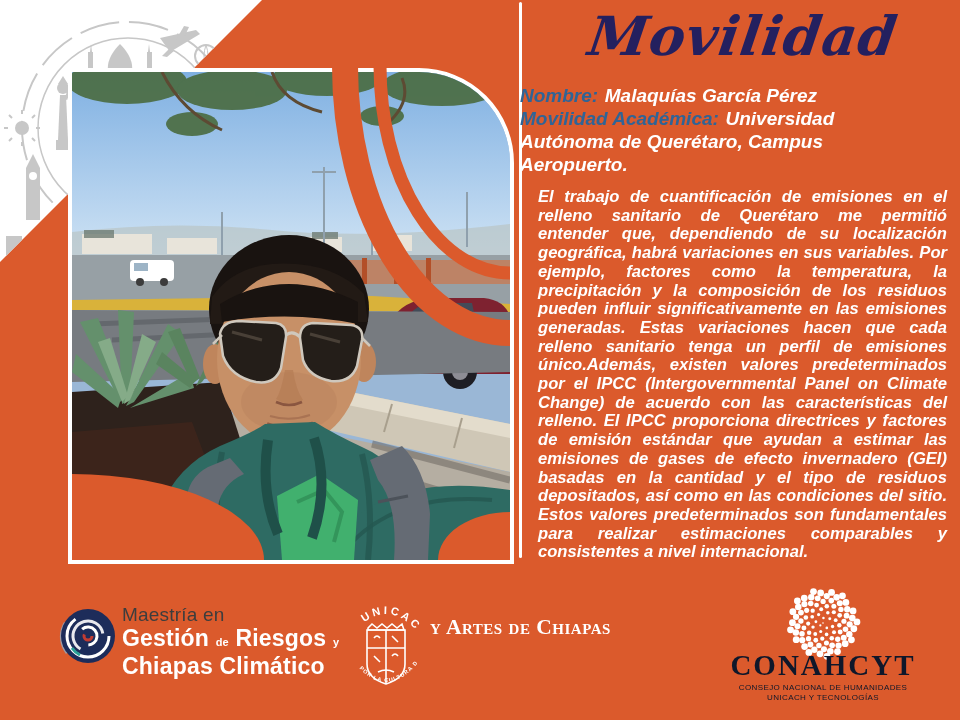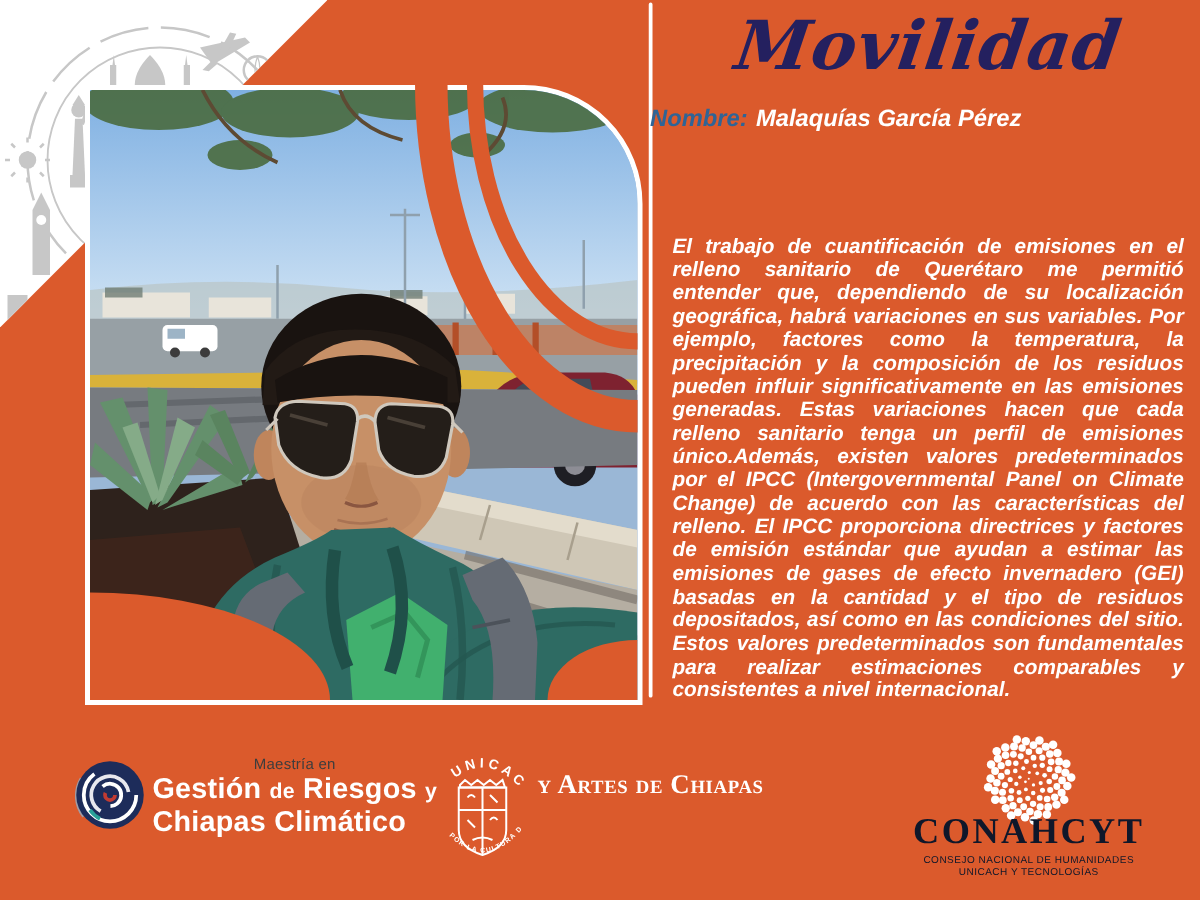--- a/index.html
+++ b/index.html
@@ -27,23 +27,23 @@
   .info{position:absolute;left:520px;top:84px;width:410px;font-size:19px;line-height:23px;
         font-weight:bold;font-style:italic;color:#ffffff;}
   .info p{margin:0;}
   .lbl{color:#2f6496;margin-right:.35em;}
   
   .paras{position:absolute;left:538px;top:188px;width:409px;font-size:16.6px;line-height:18.7px;
          font-weight:bold;font-style:italic;color:#ffffff;text-align:justify;}
   .paras p{margin:0;}
   
   .maestria-text{position:absolute;left:122px;top:604px;color:#ffffff;}
-  .maestria-text .m1{font-size:12px;color:#3d3d3d;font-weight:normal;letter-spacing:.2px;text-align:center;}
+  .maestria-text .m1{font-size:19px;color:#3d3d3d;font-weight:normal;letter-spacing:.2px;}
   .maestria-text .m2,.maestria-text .m3{font-size:23px;font-weight:bold;letter-spacing:.2px;line-height:24px;}
-  .maestria-text .sm{font-size:17px;font-weight:bold;}
+  .maestria-text .sm{font-size:11px;font-weight:bold;}
   .uni-text{position:absolute;left:430px;top:616px;color:#ffffff;font-family:"Liberation Serif",serif;
             font-variant:small-caps;font-weight:bold;font-size:21.5px;line-height:23px;letter-spacing:.5px;}
   .conahcyt{position:absolute;left:723px;top:650px;width:200px;text-align:center;color:#0f172a;}
   .conahcyt .big{font-family:"Liberation Serif",serif;font-weight:bold;font-size:29px;
                  letter-spacing:2px;line-height:30px;}
   .conahcyt .sub{font-size:8px;font-weight:normal;letter-spacing:.4px;line-height:9.5px;margin-top:3px;}
   .logo{position:absolute;}
 </style>
 </head>
 <body>
@@ -312,20 +312,23 @@
     <path d="M316 8 A130 207 0 0 0 446 215" stroke="#db5a2c" stroke-width="13"></path>
   </svg>
 
   <div class="divider"></div>
 
   <h1 class="title">Movilidad</h1>
 
   <div class="info">
     <p>
       <span class="lbl">Nombre:</span><span>Malaquías García Pérez</span>
+    </p>
+    <p>
+      <span class="lbl">Movilidad Académica:</span><span>Universidad Autónoma de Querétaro, Campus Aeropuerto.</span>
     </p>
   </div>
 
   <div class="paras">
     <p>El trabajo de cuantificación de emisiones en el relleno sanitario de Querétaro me permitió entender que, dependiendo de su localización geográfica, habrá variaciones en sus variables. Por ejemplo, factores como la temperatura, la precipitación y la composición de los residuos pueden influir significativamente en las emisiones generadas. Estas variaciones hacen que cada relleno sanitario tenga un perfil de emisiones único.Además, existen valores predeterminados por el IPCC (Intergovernmental Panel on Climate Change) de acuerdo con las características del relleno. El IPCC proporciona directrices y factores de emisión estándar que ayudan a estimar las emisiones de gases de efecto invernadero (GEI) basadas en la cantidad y el tipo de residuos depositados, así como en las condiciones del sitio. Estos valores predeterminados son fundamentales para realizar estimaciones comparables y consistentes a nivel internacional.</p>
   </div>
 
   <svg class="logo" style="left:54px;top:604px;" width="64" height="64" viewBox="0 0 64 64">
     <path d="M10 18 A28 28 0 0 0 12 50 L30 34 Z" fill="#9aa3b2" opacity="0.9"></path>
     <circle cx="34" cy="32" r="27" fill="#1d2c5a"></circle>

